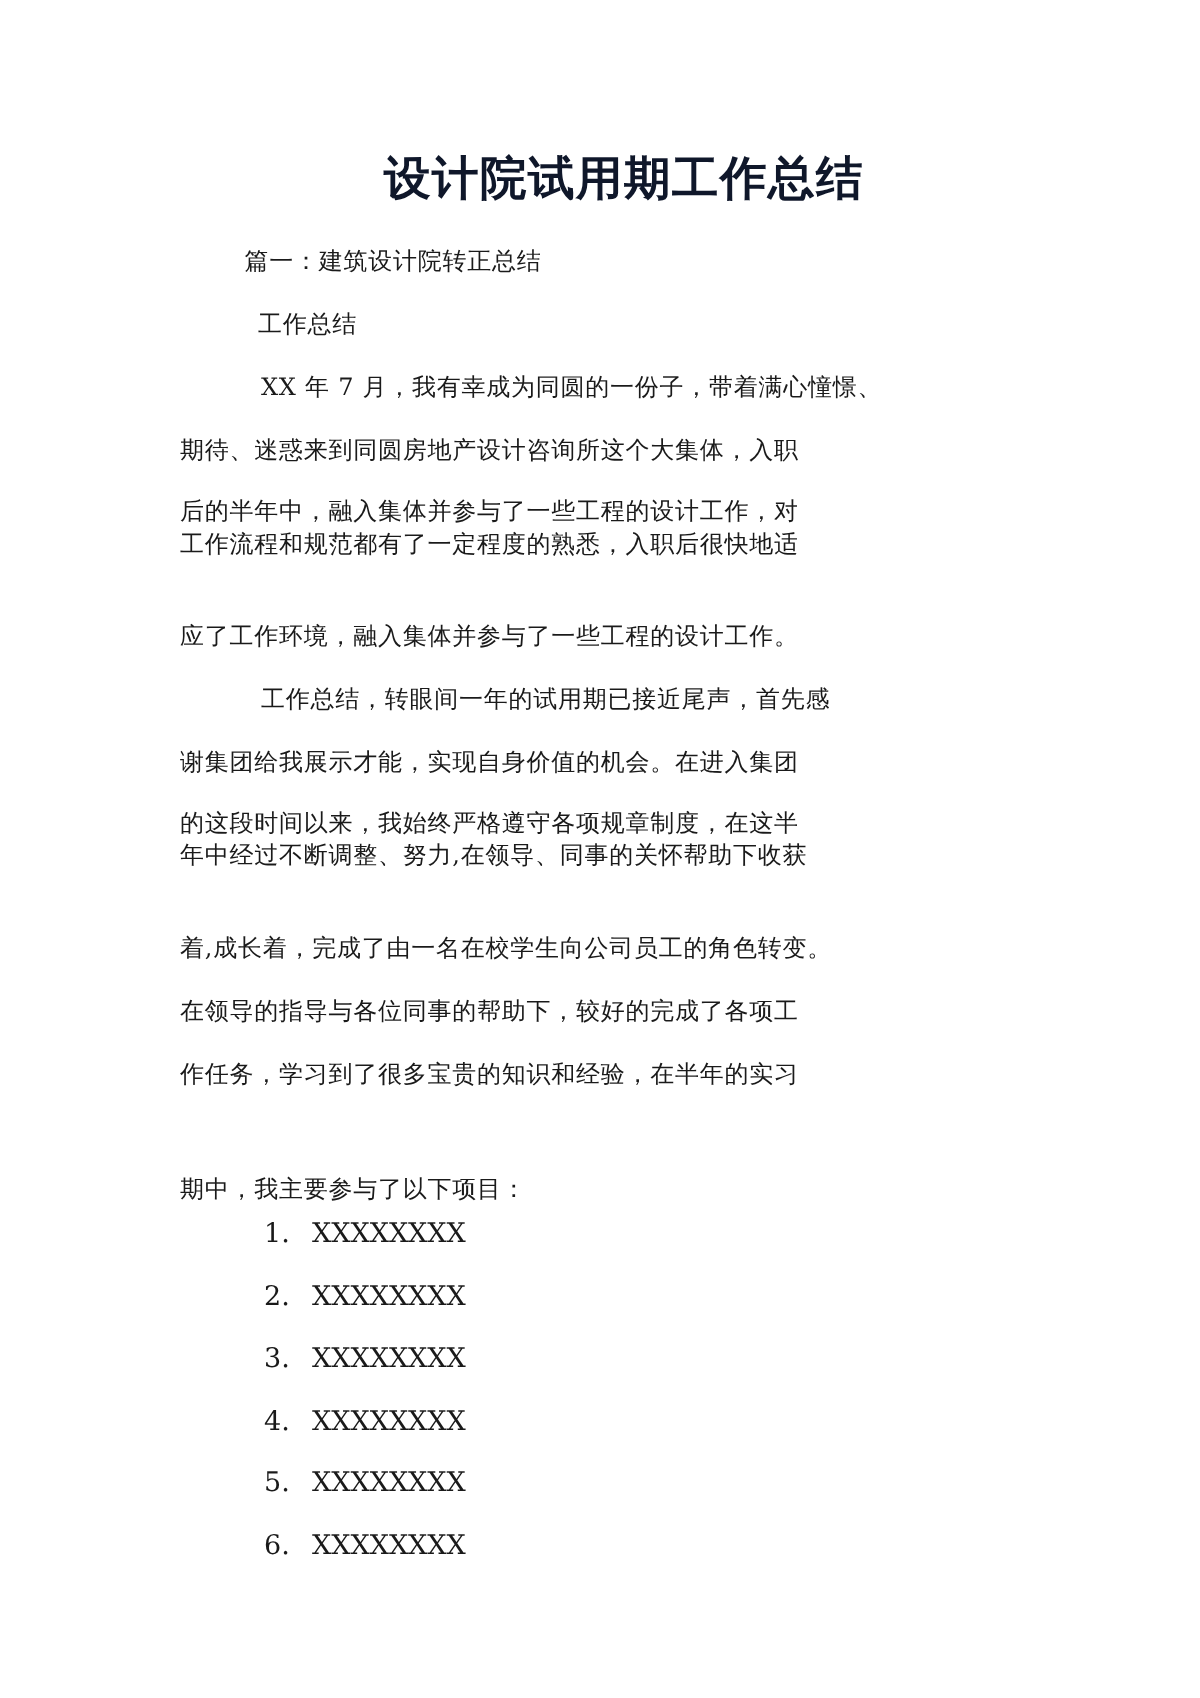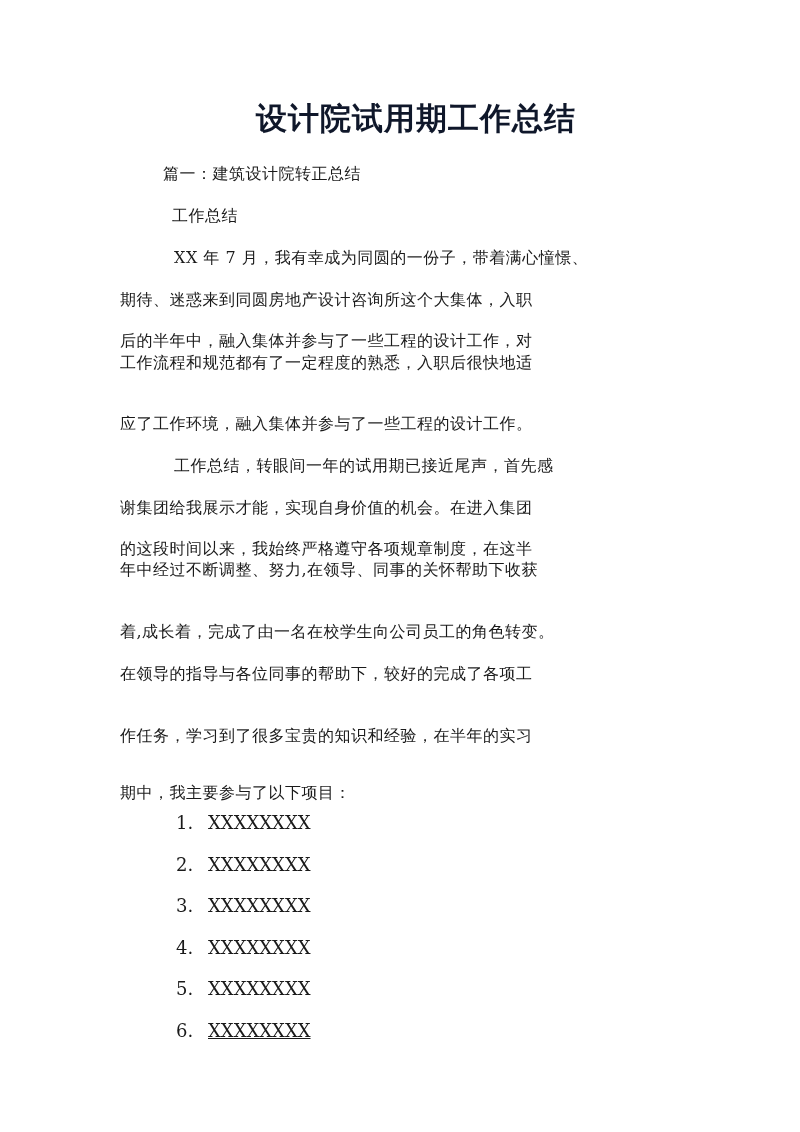--- a/index.html
+++ b/index.html
@@ -31,37 +31,37 @@
     <div class="line" style="top:412px;text-align:right;">应了工作环境，融入集体并参与了一些工程的设计工作。</div>
   </div>
 
   <div>
     <div class="line" style="top:454px; left:174px;">工作总结，转眼间一年的试用期已接近尾声，首先感</div>
     <div class="line" style="top:496px;">谢集团给我展示才能，实现自身价值的机会。在进入集团</div>
     <div class="line" style="top:537px;">的这段时间以来，我始终严格遵守各项规章制度，在这半</div>
     <div class="line" style="top:558px;text-align:center;">年中经过不断调整、努力,在领导、同事的关怀帮助下收获</div>
     <div class="line" style="top:620px;">着,成长着，完成了由一名在校学生向公司员工的角色转变。</div>
     <div class="line" style="top:662px;text-align:right;">在领导的指导与各位同事的帮助下，较好的完成了各项工</div>
-    <div class="line" style="top:704px;margin-top:20px;">作任务，学习到了很多宝贵的知识和经验，在半年的实习</div>
+    <div class="line" style="top:704px;">作任务，学习到了很多宝贵的知识和经验，在半年的实习</div>
     <div class="line" style="top:745px;margin-top:36px;">期中，我主要参与了以下项目：</div>
   </div>
 
   <div>
     <div class="list-item" style="top:795px;">
       <span class="num">1.</span><span>XXXXXXXX</span>
     </div>
     <div class="list-item" style="top:837px;">
       <span class="num">2.</span><span>XXXXXXXX</span>
     </div>
     <div class="list-item" style="top:878px;">
       <span class="num">3.</span><span>XXXXXXXX</span>
     </div>
     <div class="list-item" style="top:920px;">
       <span class="num">4.</span><span>XXXXXXXX</span>
     </div>
     <div class="list-item" style="top:961px;">
       <span class="num">5.</span><span>XXXXXXXX</span>
     </div>
-    <div class="list-item" style="top:1003px;text-decoration:underline;">
+    <div class="list-item" style="top:1003px;">
       <span class="num">6.</span><span>XXXXXXXX</span>
     </div>
   </div>
 </div>
 
 </body></html>

